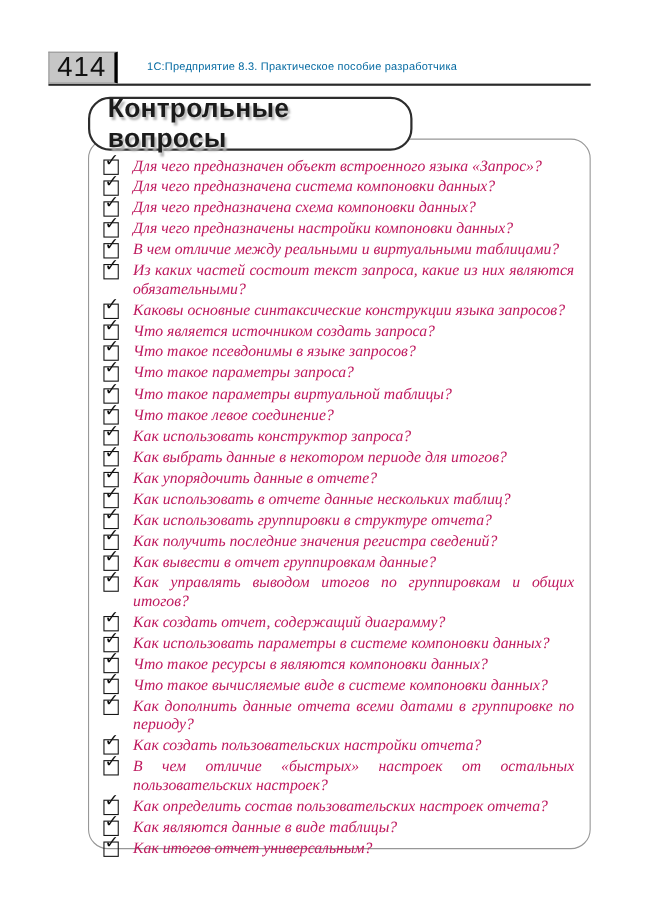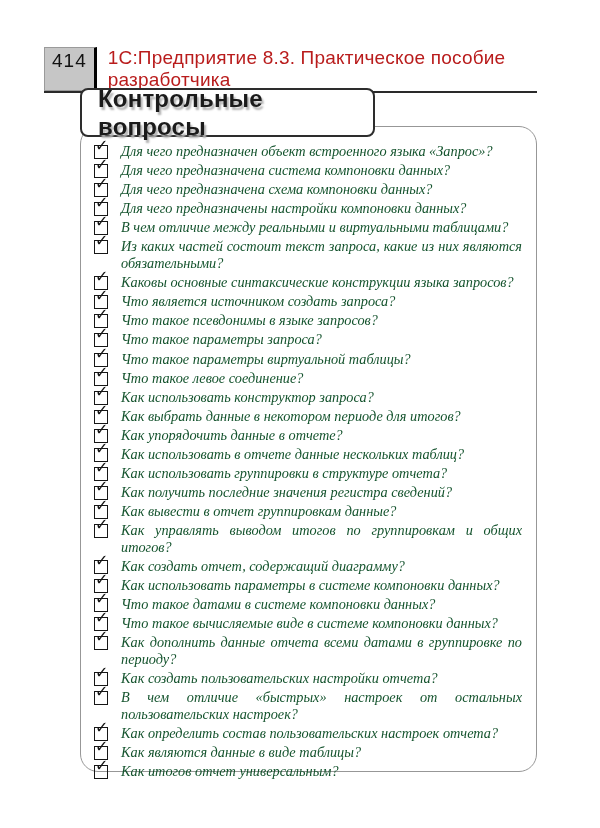--- a/index.html
+++ b/index.html
@@ -20,43 +20,43 @@
     display: flex;
     align-items: stretch;
     border-bottom: 2px solid #2a2a2a;
     padding-bottom: 0;
   }
   .page-num-box {
     background: #c6c6c6;
     border: 1px solid #9a9a9a;
     border-right: 3px solid #000;
     padding: 2px 7px 3px 7px;
-    font-size: 19px;
+    font-size: 25px;
     font-weight: 400;
     color: #111;
     letter-spacing: 1px;
     line-height: 22px;
   }
   .head-title {
     align-self: center;
-    margin-left: 11px;
-    font-size: 19px;
-    color: #b91c1c;
+    margin-left: 27px;
+    font-size: 10px;
+    color: #0369a1;
     letter-spacing: 0.2px;
   }
 
   
   .section-label {
     position: absolute;
     left: 80px; top: 88px;
     width: 295px; height: 49px;
     box-sizing: border-box;
     background: #ffffff;
     border: 2px solid #2d2d2d;
-    border-radius: 8px;
+    border-radius: 20px;
     z-index: 2;
     display: flex;
     align-items: center;
     padding-left: 16px;
   }
   .section-label span {
     font-size: 24px;
     font-weight: bold;
     color: #1b1b1b;
     letter-spacing: 0.2px;
@@ -105,21 +105,21 @@
     font-size: 16px;
     color: #101010;
     line-height: 16px;
   }
   .q-text {
     flex: 1;
     font-family: "Liberation Serif", serif;
     font-style: italic;
     font-size: 14.3px;
     line-height: 16.6px;
-    color: #14532d;
+    color: #be185d;
     text-align: justify;
   }
 </style>
 </head>
 <body>
 
 <div class="page">
 
   <div class="running-head">
     <div class="page-num-box">414</div>
@@ -284,21 +284,21 @@
       <span class="checkbox">
         <span class="mark">✓</span>
       </span>
       <div class="q-text">Как использовать параметры в системе компоновки данных?</div>
     </div>
 
     <div class="q-item">
       <span class="checkbox">
         <span class="mark">✓</span>
       </span>
-      <div class="q-text">Что такое датами в системе компоновки данных?</div>
+      <div class="q-text">Что такое ресурсы в являются компоновки данных?</div>
     </div>
 
     <div class="q-item">
       <span class="checkbox">
         <span class="mark">✓</span>
       </span>
       <div class="q-text">Что такое вычисляемые виде в системе компоновки данных?</div>
     </div>
 
     <div class="q-item">

